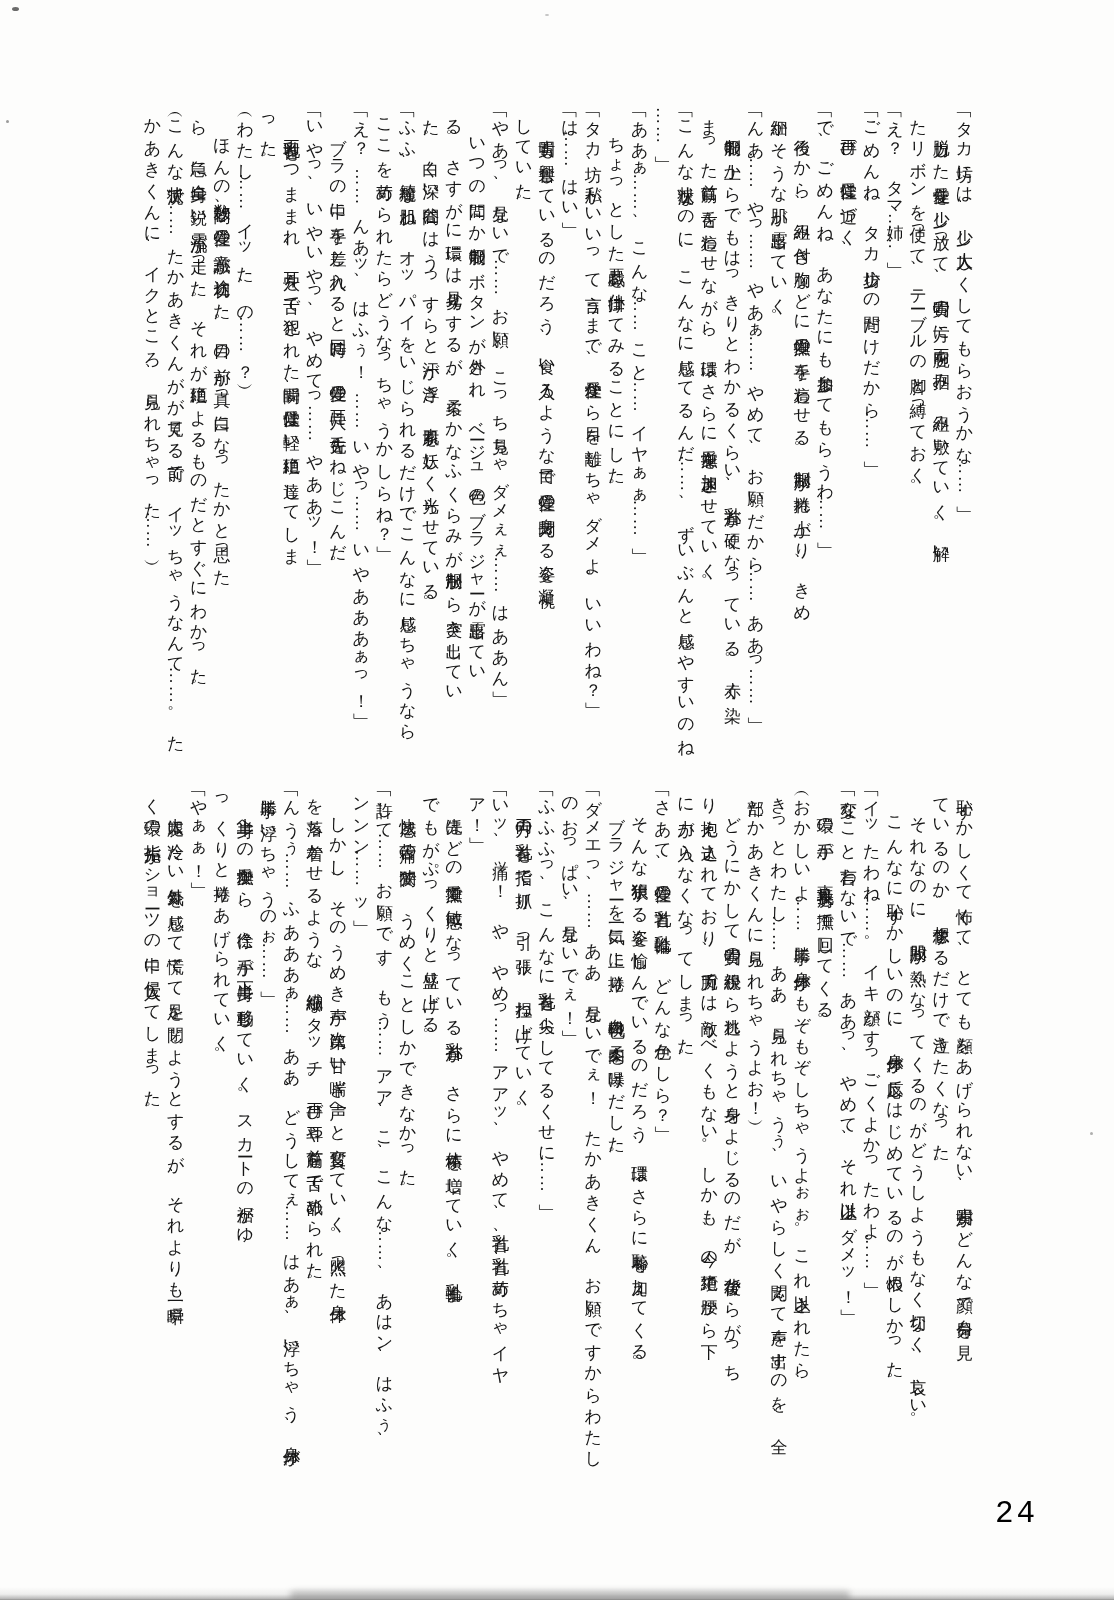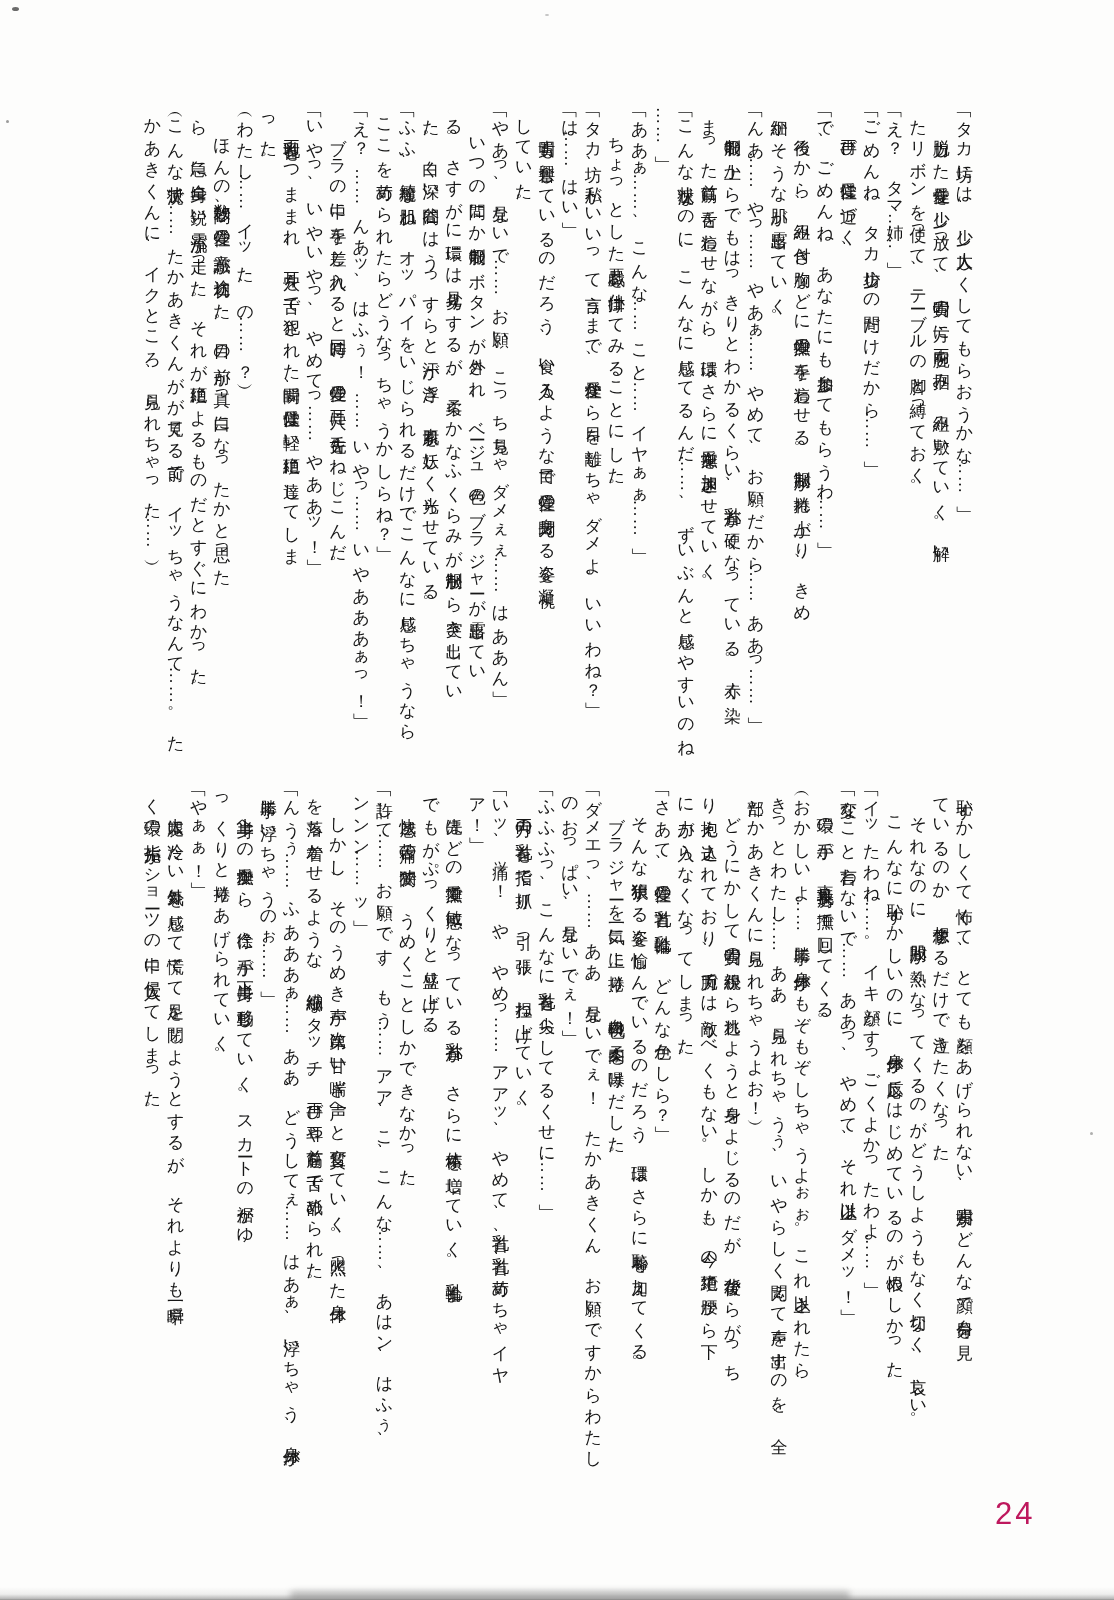--- a/index.html
+++ b/index.html
@@ -32,24 +32,24 @@
     letter-spacing: 2px;       
     white-space: nowrap;
     overflow: visible;
     font-weight: 500;
   }
   .tline.indent { padding-top: 19px; }
   .page-number {
     position: absolute;
     left: 995px;
     top: 1496px;
-    font-family: Liberation Sans, sans-serif;
+    font-family: Liberation Mono, monospace;
     font-size: 31px;
     letter-spacing: 3px;
-    color: #be185d;
+    color: #000000;
   }
   
   .scan-bottom-edge {
     position: absolute;
     left: 0; bottom: 0;
     width: 100%; height: 13px;
     background: linear-gradient(to bottom,
       rgba(200,200,200,0) 0%,
       rgba(170,170,170,0.18) 55%,
       rgba(110,110,110,0.45) 88%,

